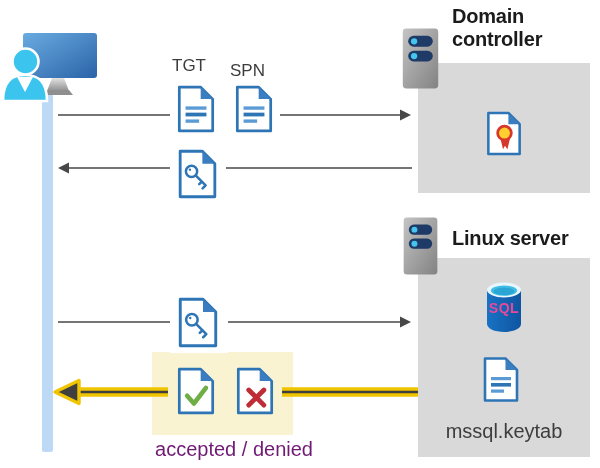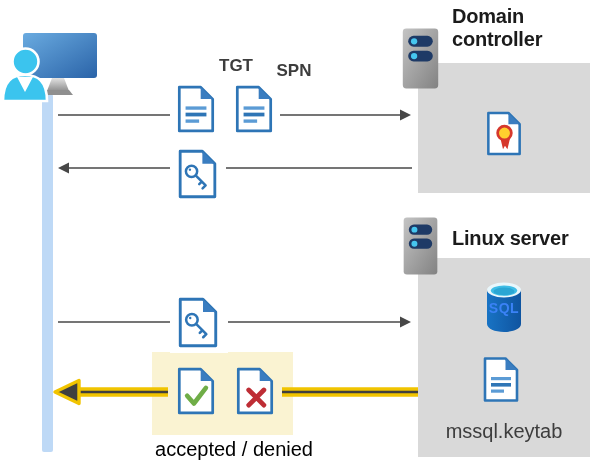--- a/index.html
+++ b/index.html
@@ -11,26 +11,26 @@
   .dc-panel{left:418px;top:63px;width:172px;height:130px;}
   .linux-panel{left:418px;top:258px;width:172px;height:199px;}
   .lifeline{position:absolute;left:42px;top:94px;width:11px;height:358px;background:#bed9f6;border-radius:2px;}
   .highlight-box{position:absolute;left:152px;top:352px;width:141px;height:83px;background:#faf3d2;}
   svg.overlay{position:absolute;left:0;top:0;width:600px;height:468px;}
   .lbl{position:absolute;color:#1b1b1b;}
   .lbl-bold{font-weight:700;font-size:20px;line-height:1.15;letter-spacing:-0.2px;}
   .client-label{left:20px;top:4px;width:92px;text-align:center;}
   .dc-label{left:452px;top:5px;width:140px;text-align:left;}
   .linux-label{left:452px;top:227px;width:145px;text-align:left;white-space:nowrap;}
-  .ticket-label{font-size:17px;color:#3d3d3d;text-align:center;font-weight:700;margin-left:40px;}
+  .ticket-label{font-size:17px;color:#3d3d3d;font-weight:400;}
   .tgt-label{left:172px;top:56px;width:48px;}
   .spn-label{left:230px;top:61px;width:48px;}
-  .sql-label{left:484px;top:300px;width:40px;text-align:center;color:#3b82f6;font-weight:700;font-size:14px;letter-spacing:0.5px;}
+  .sql-label{left:484px;top:300px;width:40px;text-align:center;color:#ec4899;font-weight:700;font-size:14px;letter-spacing:0.5px;}
   .keytab-label{left:418px;top:420px;width:172px;text-align:center;font-size:20px;color:#3d3d3d;font-weight:400;}
-  .result-label{left:129px;top:438px;width:210px;text-align:center;font-size:20px;color:#000000;font-weight:400;}
+  .result-label{left:129px;top:438px;width:210px;text-align:center;font-size:20px;color:#701a75;font-weight:400;}
 </style>
 </head>
 <body>
 
 <div class="stage">
 
   <div class="panel dc-panel"></div>
   <div class="panel linux-panel"></div>
   <div class="lifeline"></div>
   <div class="highlight-box"></div>

